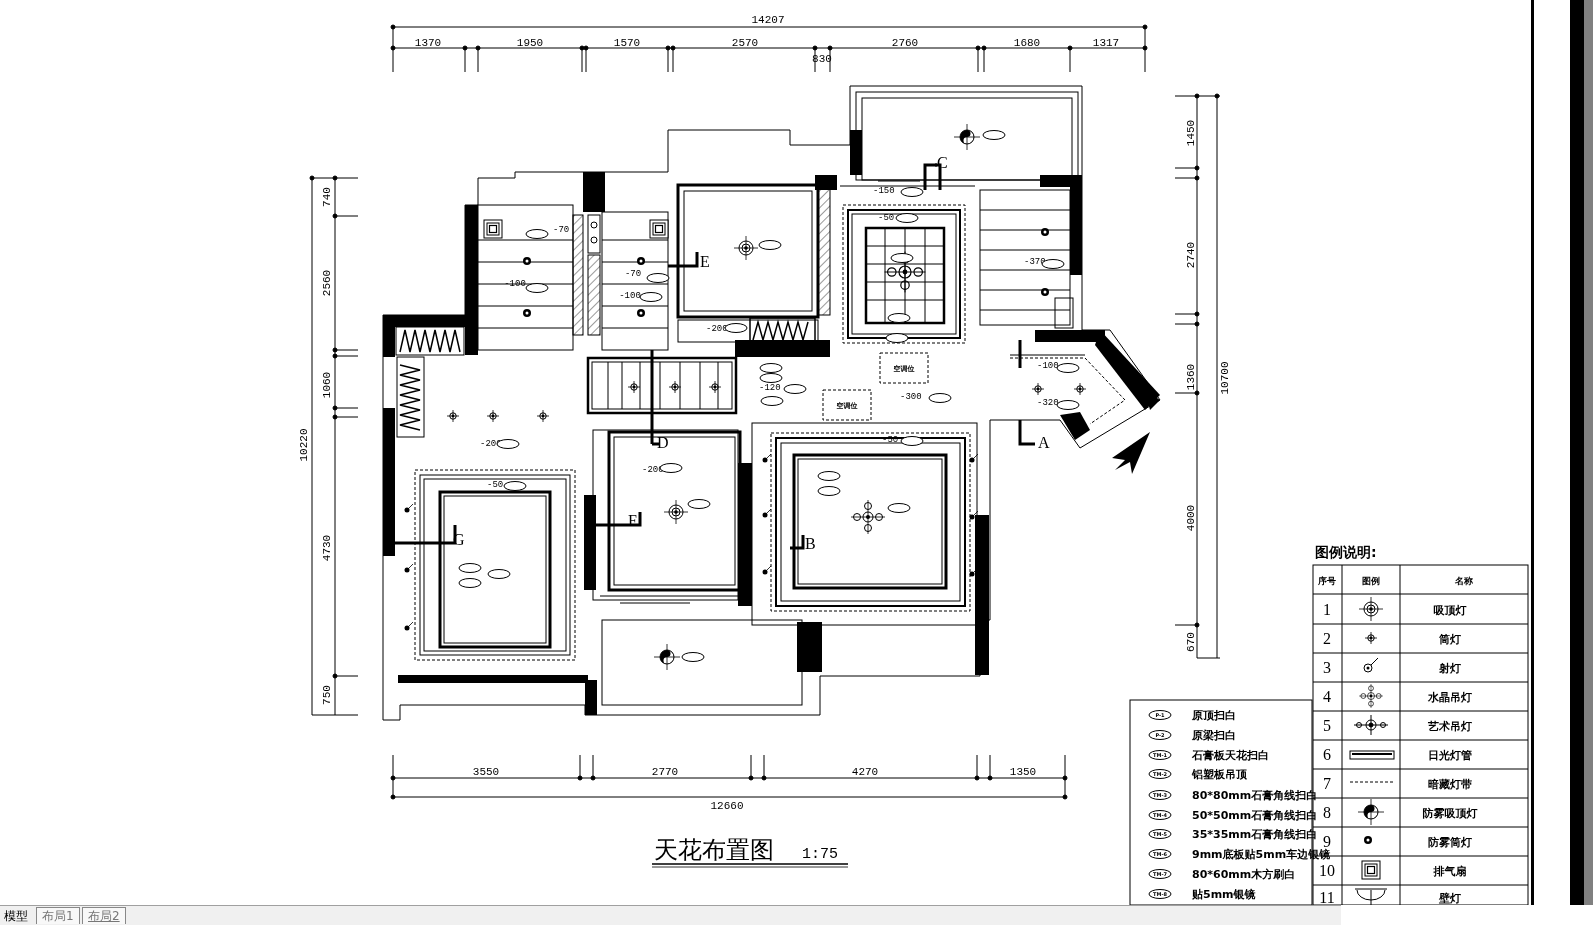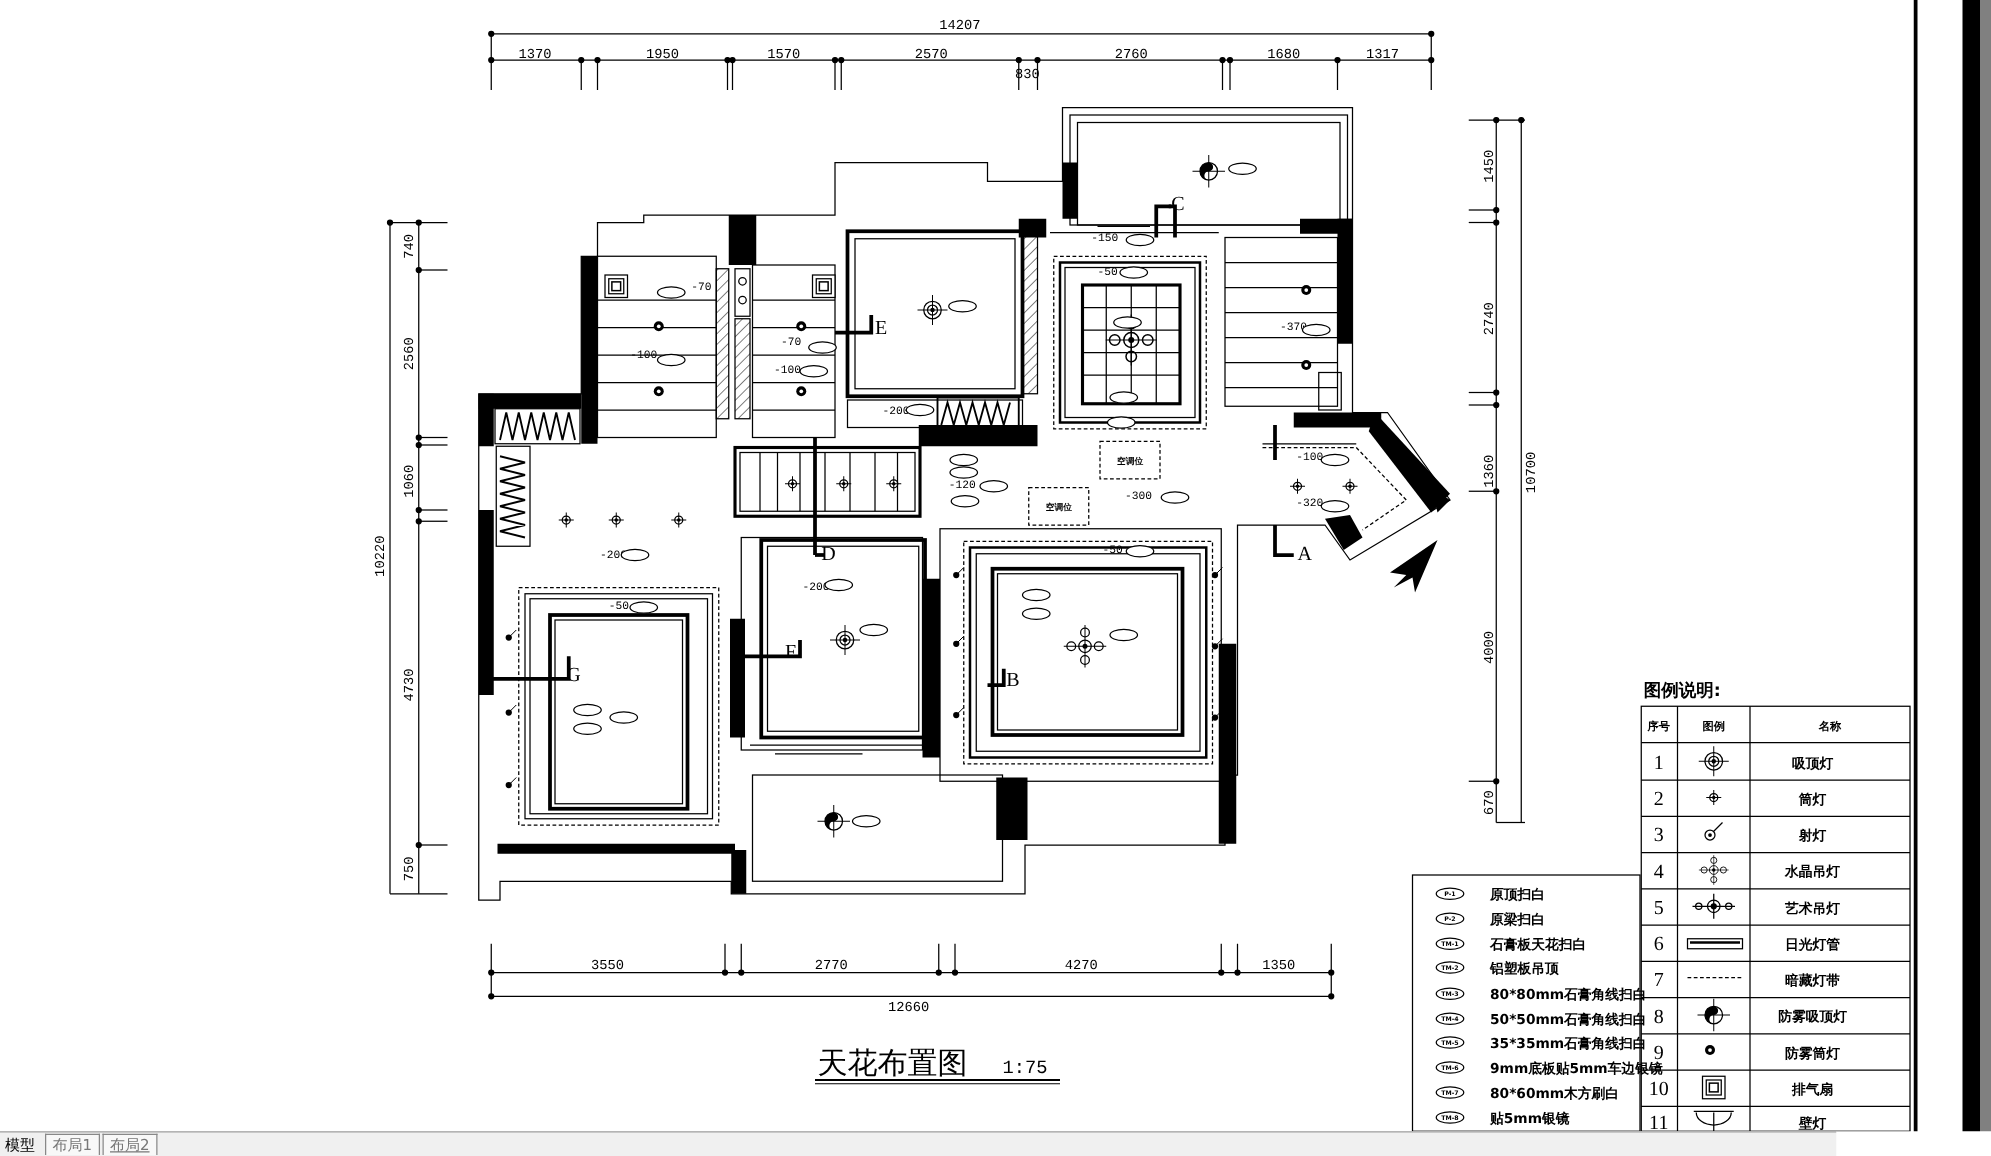--- a/index.html
+++ b/index.html
@@ -9,21 +9,21 @@
   .lab{font-family:"Liberation Serif","DejaVu Serif",serif;font-size:16px;fill:#000;}
   .tag{font-family:"DejaVu Sans",sans-serif;font-size:5px;fill:#000;font-weight:bold;}
   .ann{font-family:"Liberation Mono",monospace;font-size:9px;fill:#000;}
   .cn{font-family:"DejaVu Sans",sans-serif;font-size:11px;font-weight:bold;fill:#000;}
   .title{font-family:"DejaVu Serif",serif;font-size:24px;fill:#000;}
   .scale{font-family:"Liberation Mono",monospace;font-size:15px;fill:#000;}
   #rightbar{position:absolute;left:1528px;top:0;width:65px;height:905px;}
   #rb-line{position:absolute;left:3px;top:0;width:3px;height:905px;background:#000;}
   #rb-black{position:absolute;left:42px;top:0;width:14px;height:905px;background:#000;}
   #rb-gray{position:absolute;left:56px;top:0;width:9px;height:905px;background:#808080;}
-  #statusbar{position:absolute;left:0;top:905px;width:1469px;height:20px;background:#f0f0f0;border-top:1px solid #a0a0a0;font-size:12px;}
+  #statusbar{position:absolute;left:0;top:905px;width:1341px;height:20px;background:#f0f0f0;border-top:1px solid #a0a0a0;font-size:12px;}
   #statusbar .lbl{position:absolute;left:4px;top:2px;}
   #statusbar .tab{position:absolute;top:1px;height:16px;padding:0 5px;border:1px solid #888;border-bottom:none;color:#777;font-size:12px;line-height:16px;background:#f8f8f8;}
 </style>
 </head>
 <body>
 
 <svg id="canvas" viewBox="0 0 1593 905" xmlns="http://www.w3.org/2000/svg">
   <defs>
     <pattern id="hatch" width="6" height="6" patternUnits="userSpaceOnUse" patternTransform="rotate(45)">
       <line x1="0" y1="0" x2="0" y2="6" stroke="#000" stroke-width="0.8"></line>

